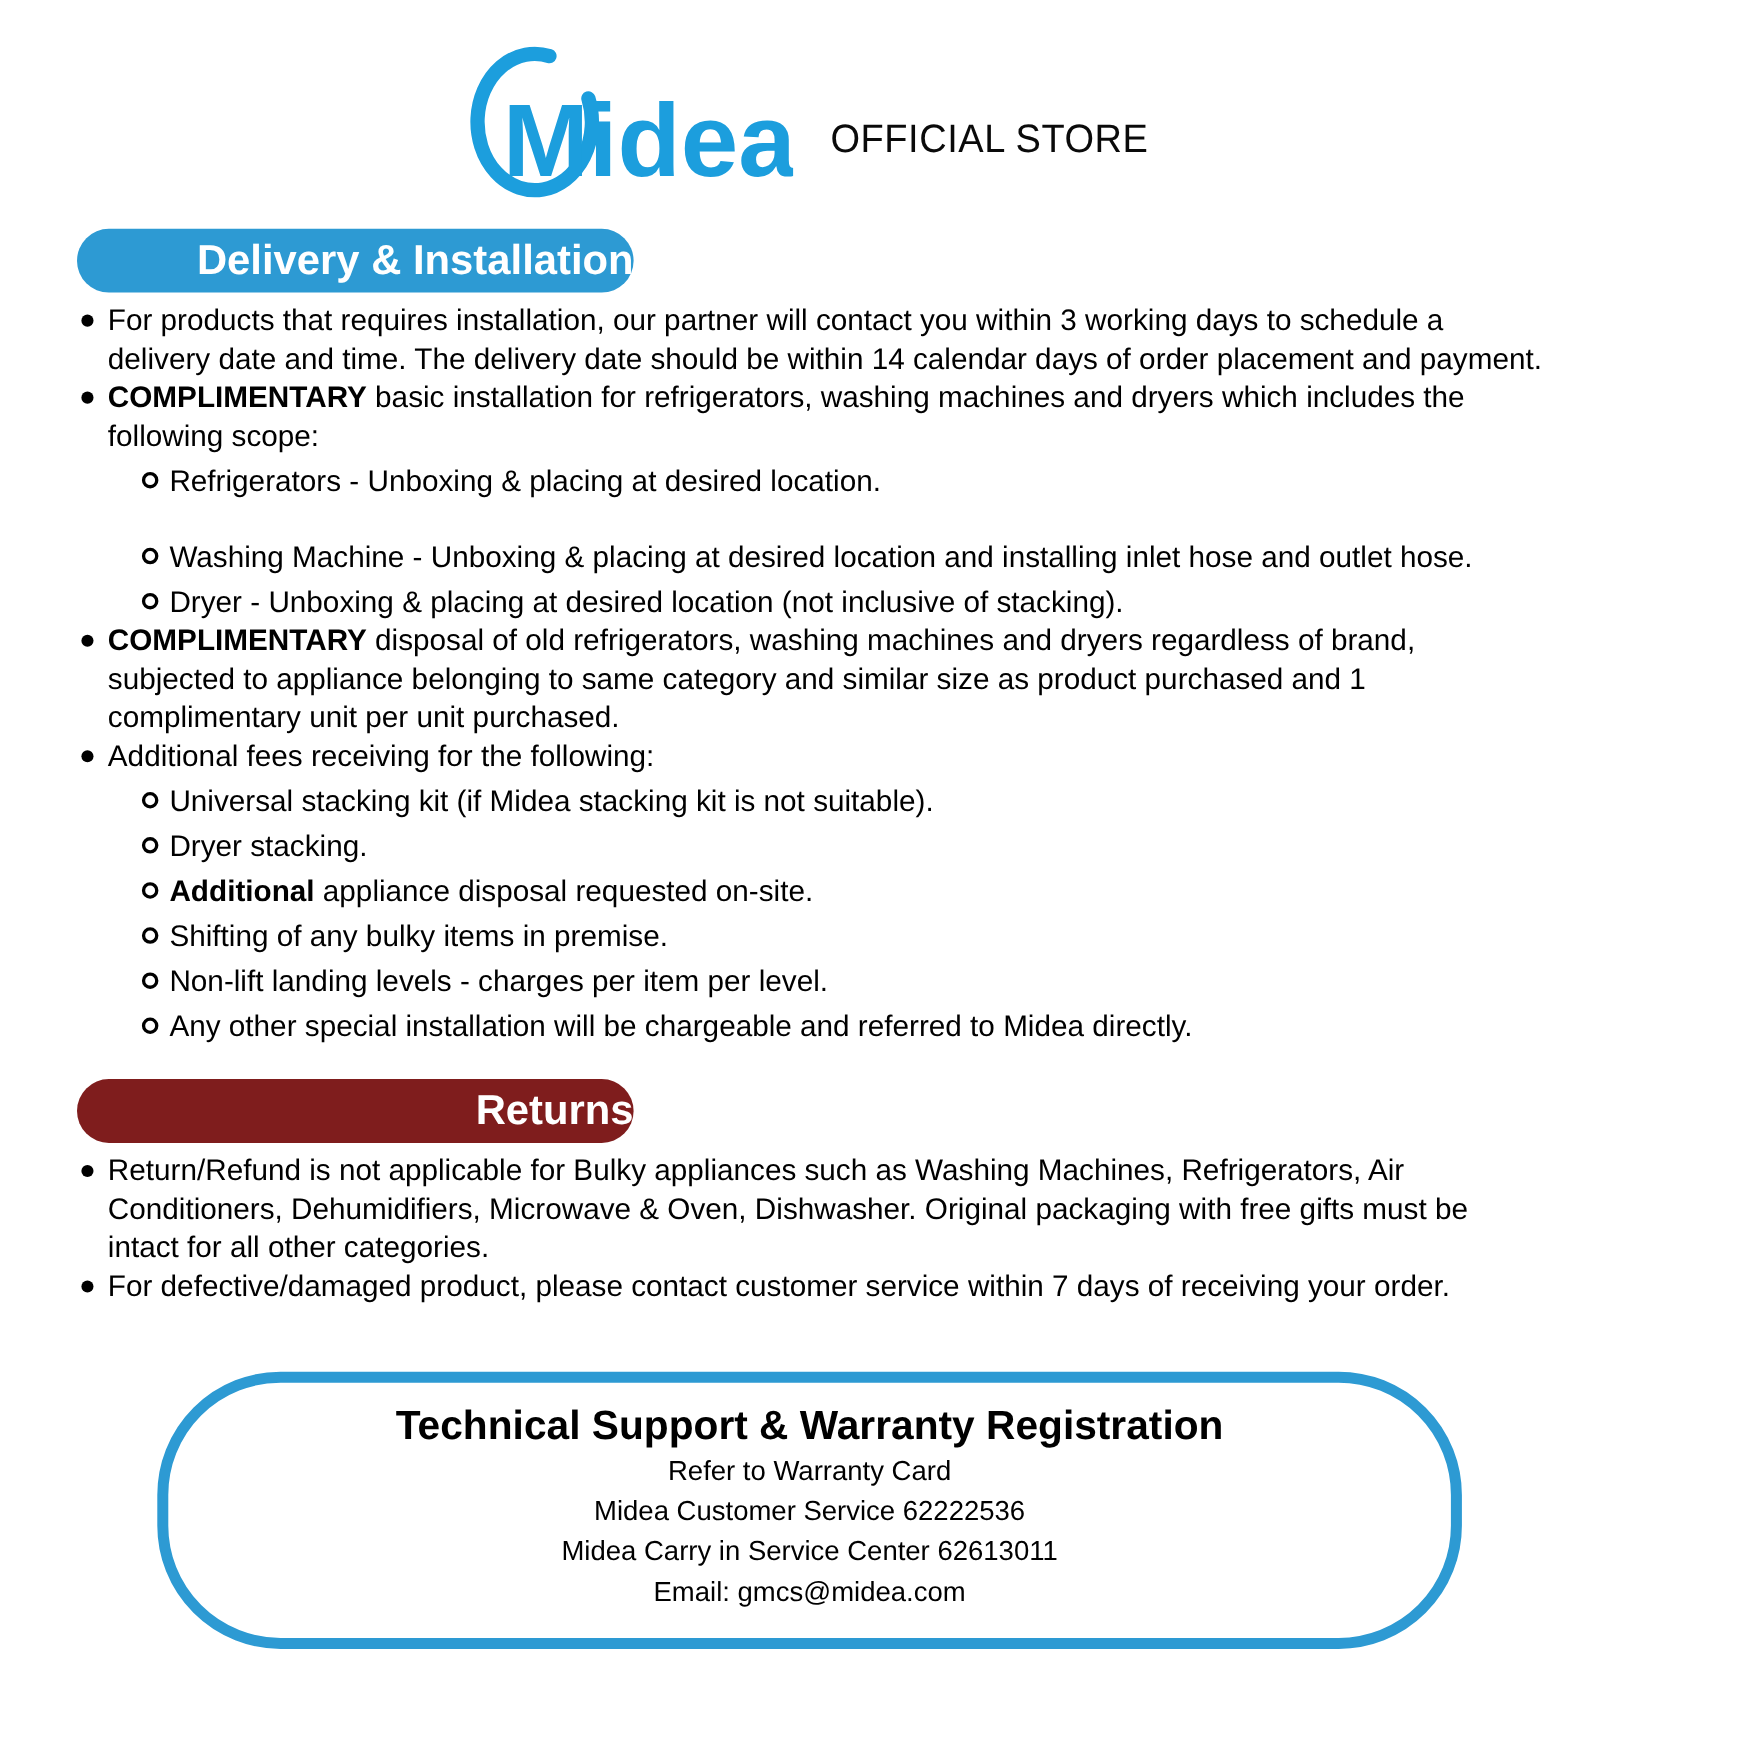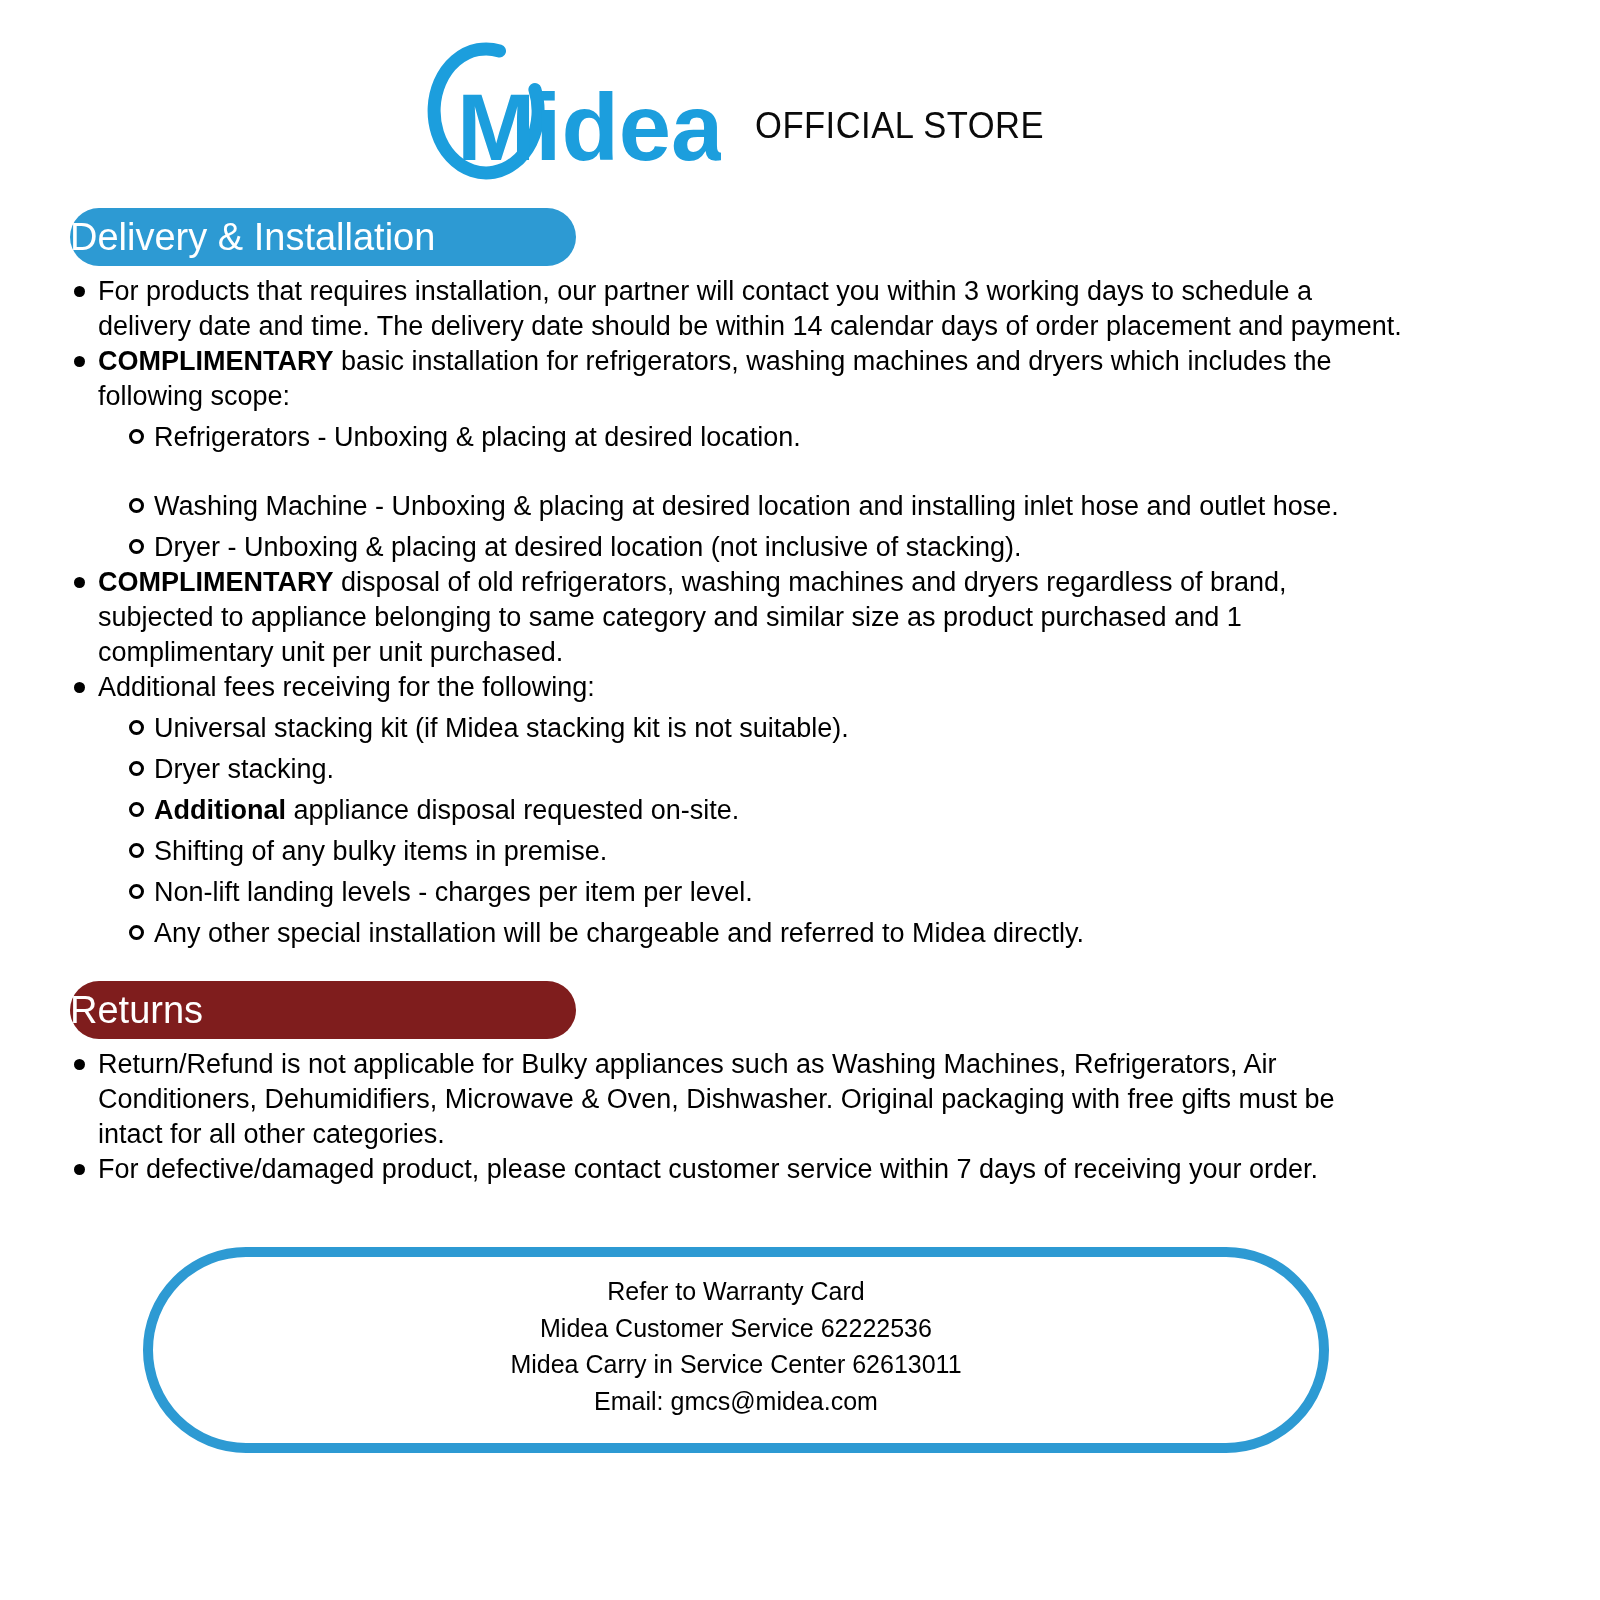--- a/index.html
+++ b/index.html
@@ -33,27 +33,27 @@
     letter-spacing: 0.5px;
     color: #0a0a0a;
     padding-top: 28px;
     transform: scaleX(0.96);
   }
 
   
   .pill {
     display: flex;
     align-items: center;
-    justify-content: flex-start;
+    justify-content: flex-end;
     width: 506px;
     height: 58px;
     border-radius: 30px;
     color: #ffffff;
     font-size: 38px;
-    font-weight: normal;
+    font-weight: bold;
     box-sizing: border-box;
   }
   .pill-returns { margin-top: 30px; }
 
   
   ul { margin: 0; padding: 0; list-style: none; }
   .l1 { margin-top: 8px; font-size: 27px; line-height: 35px; }
   .l1 > li {
     position: relative;
     padding-left: 28px;
@@ -180,19 +180,20 @@
   <ul class="l1">
     <li>
       <span class="lead"></span><span>Return/Refund is not applicable for Bulky appliances such as Washing Machines, Refrigerators, Air Conditioners, Dehumidifiers, Microwave &amp; Oven, Dishwasher. Original packaging with free gifts must be intact for all other categories.</span>
     </li>
     <li>
       <span class="lead"></span><span>For defective/damaged product, please contact customer service within 7 days of receiving your order.</span>
     </li>
   </ul>
 
   <div class="support-box">
+    <div class="support-title">Technical Support &amp; Warranty Registration</div>
     <div class="support-line">Refer to Warranty Card</div>
     <div class="support-line">Midea Customer Service 62222536</div>
     <div class="support-line">Midea Carry in Service Center 62613011</div>
     <div class="support-line">Email: gmcs@midea.com</div>
   </div>
 
 </div>
 
 </body></html>

